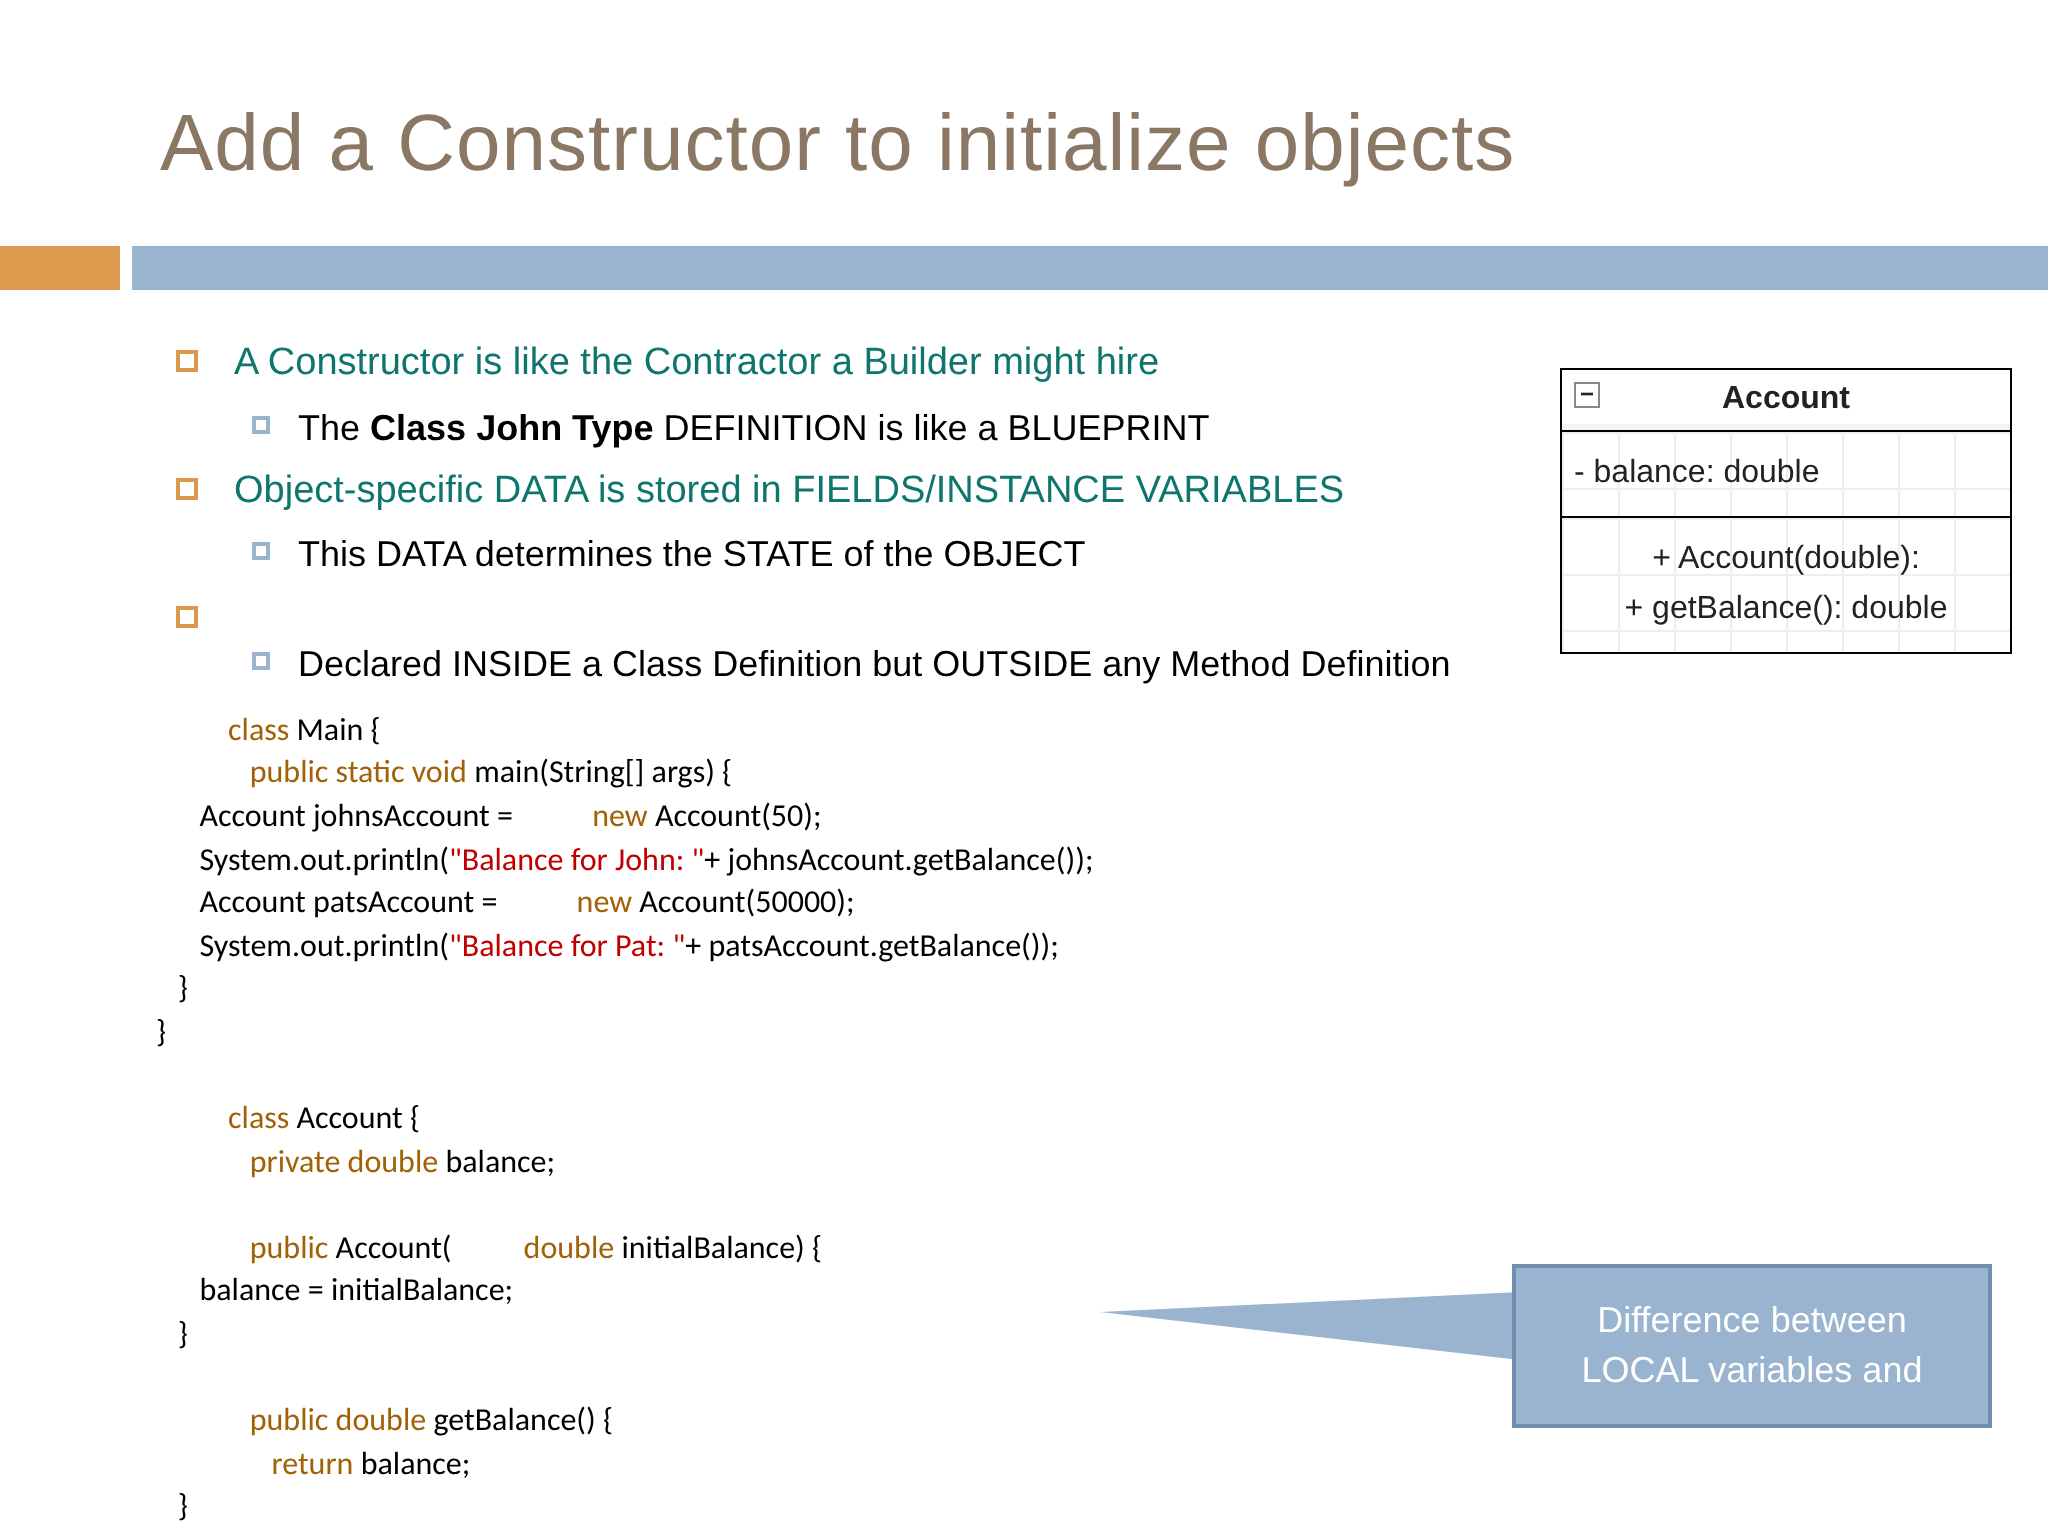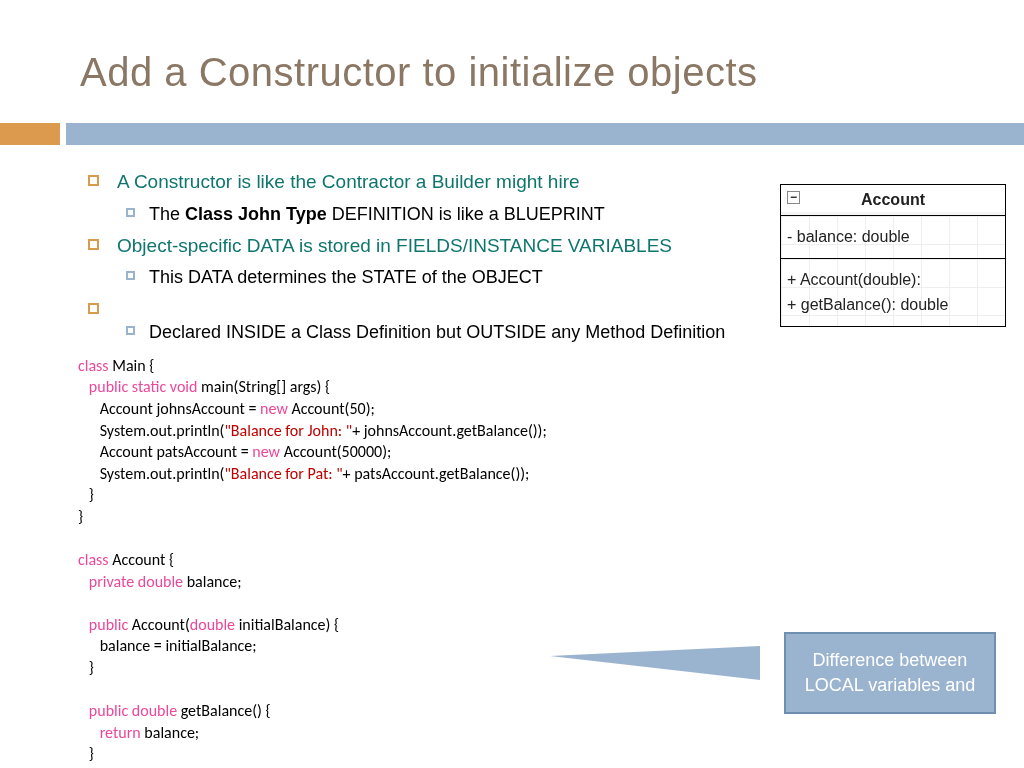--- a/index.html
+++ b/index.html
@@ -100,37 +100,37 @@
   text-align: center;
   background: #fff;
 }
 .uml-sec {
   border-bottom: 1px solid #000;
   padding: 8px 6px;
   line-height: 1.6;
   background-image: linear-gradient(#eee 1px, transparent 1px), linear-gradient(90deg, #eee 1px, transparent 1px);
   background-size: 28px 28px;
 }
-.uml-sec:last-child { border-bottom: none; }
+.uml-sec:last-child { border-bottom: none; text-align: center; }
 .code {
   font-family: Calibri, Arial, sans-serif;
   font-size: 16px;
   line-height: 1.35;
   color: #000;
   margin-top: 10px;
   margin-left: -10px;
   white-space: pre;
 }
-.kw { color: #ec4899; }
+.kw { color: #a16207; margin-left: 36px; }
 .str { color: #c00000; }
 .callout {
   position: absolute;
   right: 28px;
   bottom: 54px;
-  width: 212px;
+  width: 240px;
   background: #9ab4cf;
   border: 2px solid #6f8fb0;
   color: #fff;
   text-align: center;
   padding: 14px 10px;
   font-size: 18px;
   line-height: 1.4;
 }
 .callout-tail {
   position: absolute;

